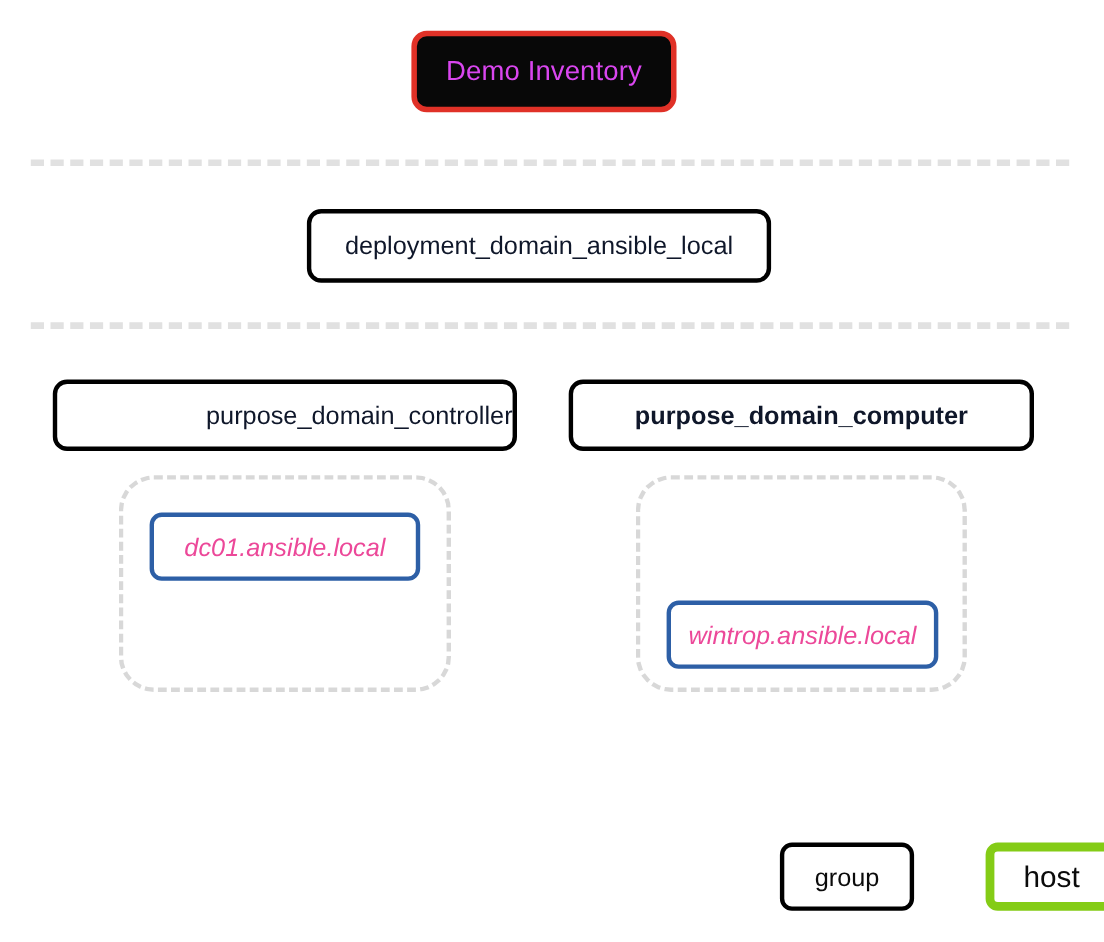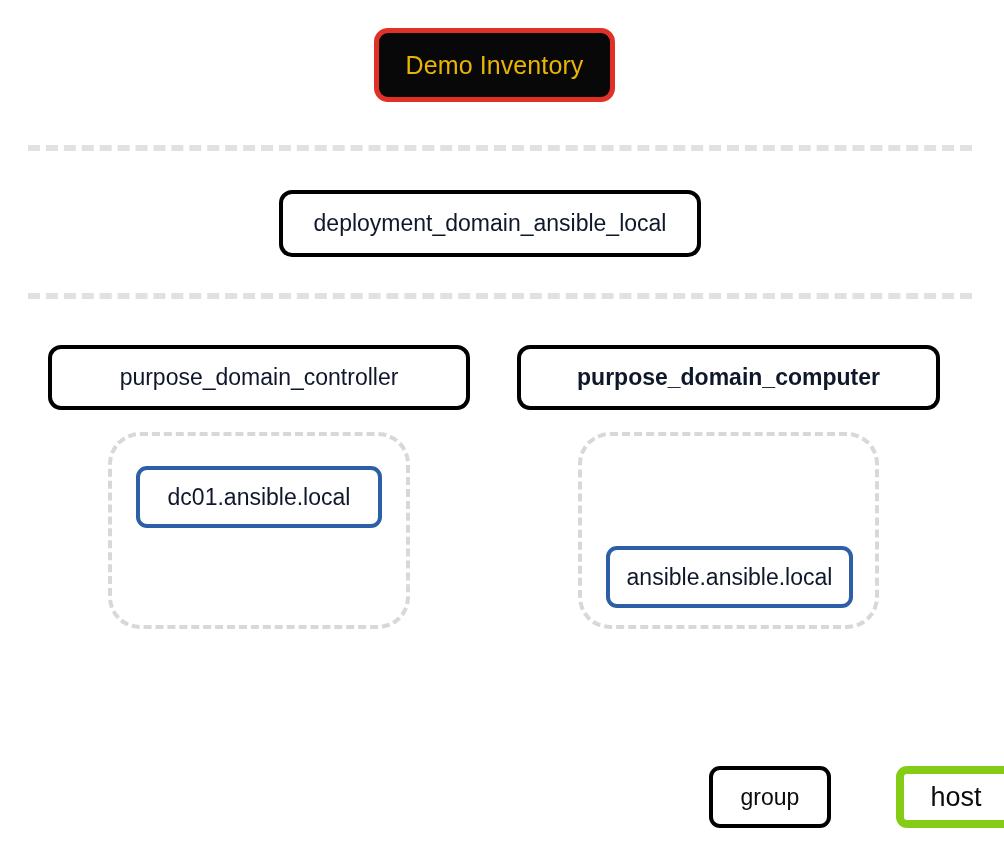--- a/index.html
+++ b/index.html
@@ -34,39 +34,40 @@
     border-radius: 12px;
     text-align: center;
     white-space: nowrap;
   }
 
   
   .node-title {
     background: #080808;
     border: 5px solid #e03127;
     border-radius: 14px;
-    color: #eab308;
+    color: #d946ef;
     font-size: 25px;
     letter-spacing: 0.1px;
   }
 
   
   .node-group {
     border: 4px solid #000000;
     color: #0f172a;
     font-size: 23px;
     border-radius: 13px;
   }
 
   
   .node-host {
     border: 4px solid #2d5fa6;
-    color: #0f172a;
+    color: #ec4899;
     font-size: 23px;
     border-radius: 11px;
+    font-style: italic;
   }
 
   
   .divider {
     position: absolute;
     height: 0;
     border-top: 6px dashed #e1e1e1;
   }
 
   
@@ -112,39 +113,39 @@
   </div>
 
   <div class="divider" style="left:28px; top:145px; width:944px;"></div>
 
   <div class="node node-group" style="left:279px; top:190px; width:422px; height:67px;">
     <span>deployment_domain_ansible_local</span>
   </div>
 
   <div class="divider" style="left:28px; top:293px; width:944px;"></div>
 
-  <div class="node node-group" style="left:48px; top:345px; width:422px; height:65px;">
+  <div class="node node-group" style="left:48px; top:345px; width:422px; height:65px;justify-content:flex-end;">
     <span>purpose_domain_controller</span>
   </div>
 
   <div class="cluster" style="left:108px; top:432px; width:302px; height:197px;"></div>
 
   <div class="node node-host" style="left:136px; top:466px; width:246px; height:62px;">
     <span>dc01.ansible.local</span>
   </div>
 
   <div class="node node-group" style="left:517px; top:345px; width:423px; height:65px;font-weight:bold;">
     <span>purpose_domain_computer</span>
   </div>
 
   <div class="cluster" style="left:578px; top:432px; width:301px; height:197px;"></div>
 
 
   <div class="node node-host" style="left:606px; top:546px; width:247px; height:62px;">
-    <span>ansible.ansible.local</span>
+    <span>wintrop.ansible.local</span>
   </div>
 
   <div class="legend-item legend-group" style="left:709px; top:766px; width:122px; height:62px;">
     <span>group</span>
   </div>
 
   <div class="legend-item legend-host" style="left:851px; top:766px; width:120px; height:62px;">
     <span>host</span>
   </div>
 

